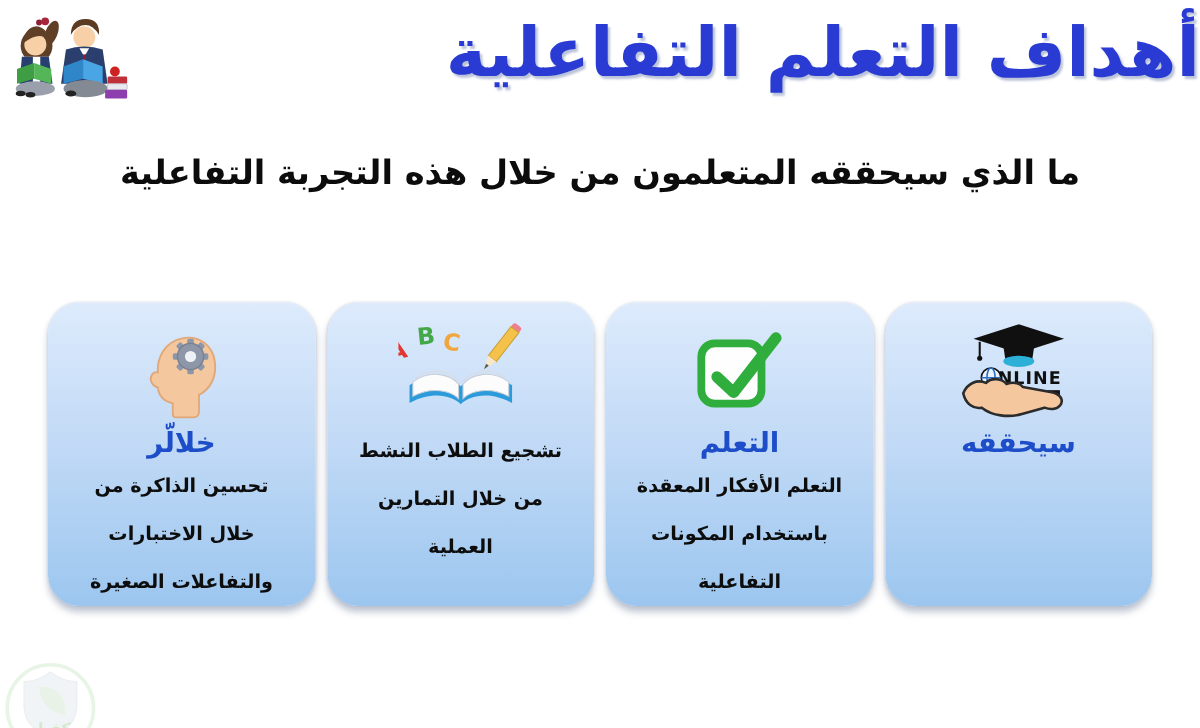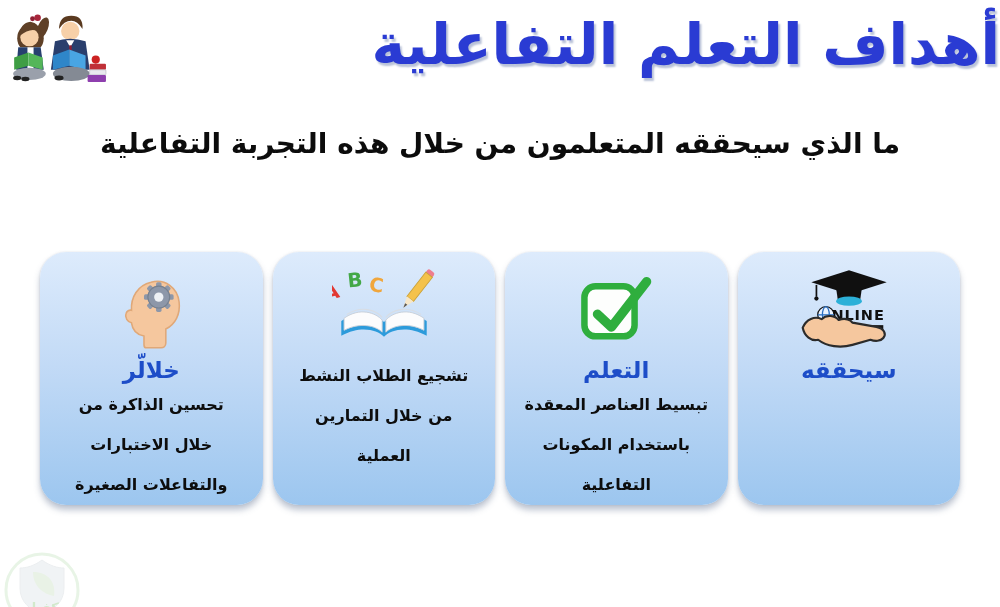--- a/index.html
+++ b/index.html
@@ -122,21 +122,21 @@
     </article>
 
     <article class="card">
       <div class="icon">
         <svg viewBox="0 0 84 76" width="78" height="71">
           <rect x="8" y="14" width="54" height="54" rx="12" fill="#fdfefd" stroke="#2fae3e" stroke-width="7"></rect>
           <path d="M22,44 L37,58 L75,9" fill="none" stroke="#2fae3e" stroke-width="10" stroke-linecap="round" stroke-linejoin="round"></path>
         </svg>
       </div>
       <h3>التعلم</h3>
-      <p>تبسيط العناصر المعقدة باستخدام المكونات التفاعلية</p>
+      <p>التعلم الأفكار المعقدة باستخدام المكونات التفاعلية</p>
     </article>
 
     <article class="card">
       <div class="icon">
         <svg viewBox="0 0 112 98" width="96" height="84">
           <path d="M18,22 L18,36" stroke="#111111" stroke-width="2" fill="none"></path>
           <circle cx="18" cy="38" r="2.5" fill="#111111"></circle>
           <polygon points="56,5 100,19 56,33 12,19" fill="#101010"></polygon>
           <path d="M41,26 L71,26 L69,40 C61,45 51,45 43,40 Z" fill="#101010"></path>
           <ellipse cx="56" cy="41" rx="15" ry="5.5" fill="#2cb0d8"></ellipse>

